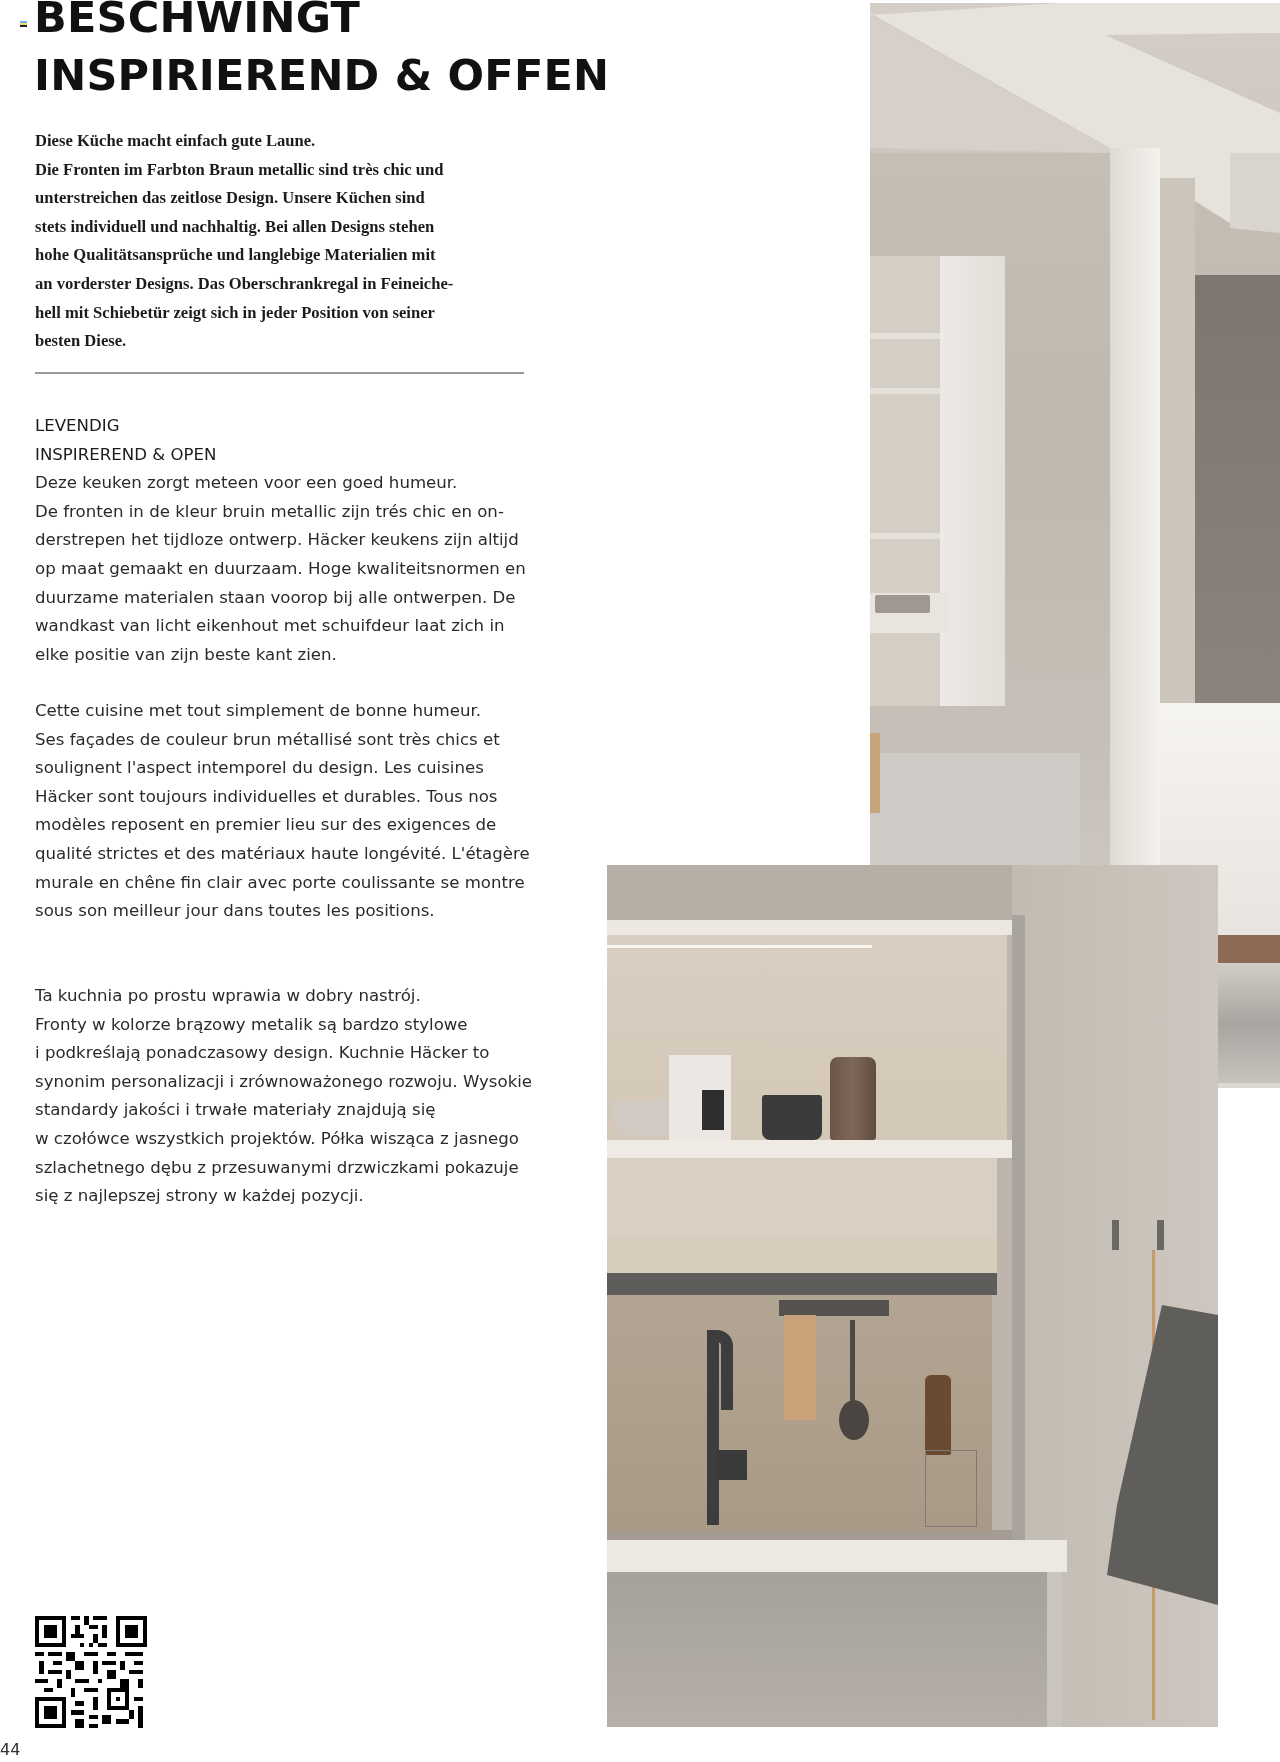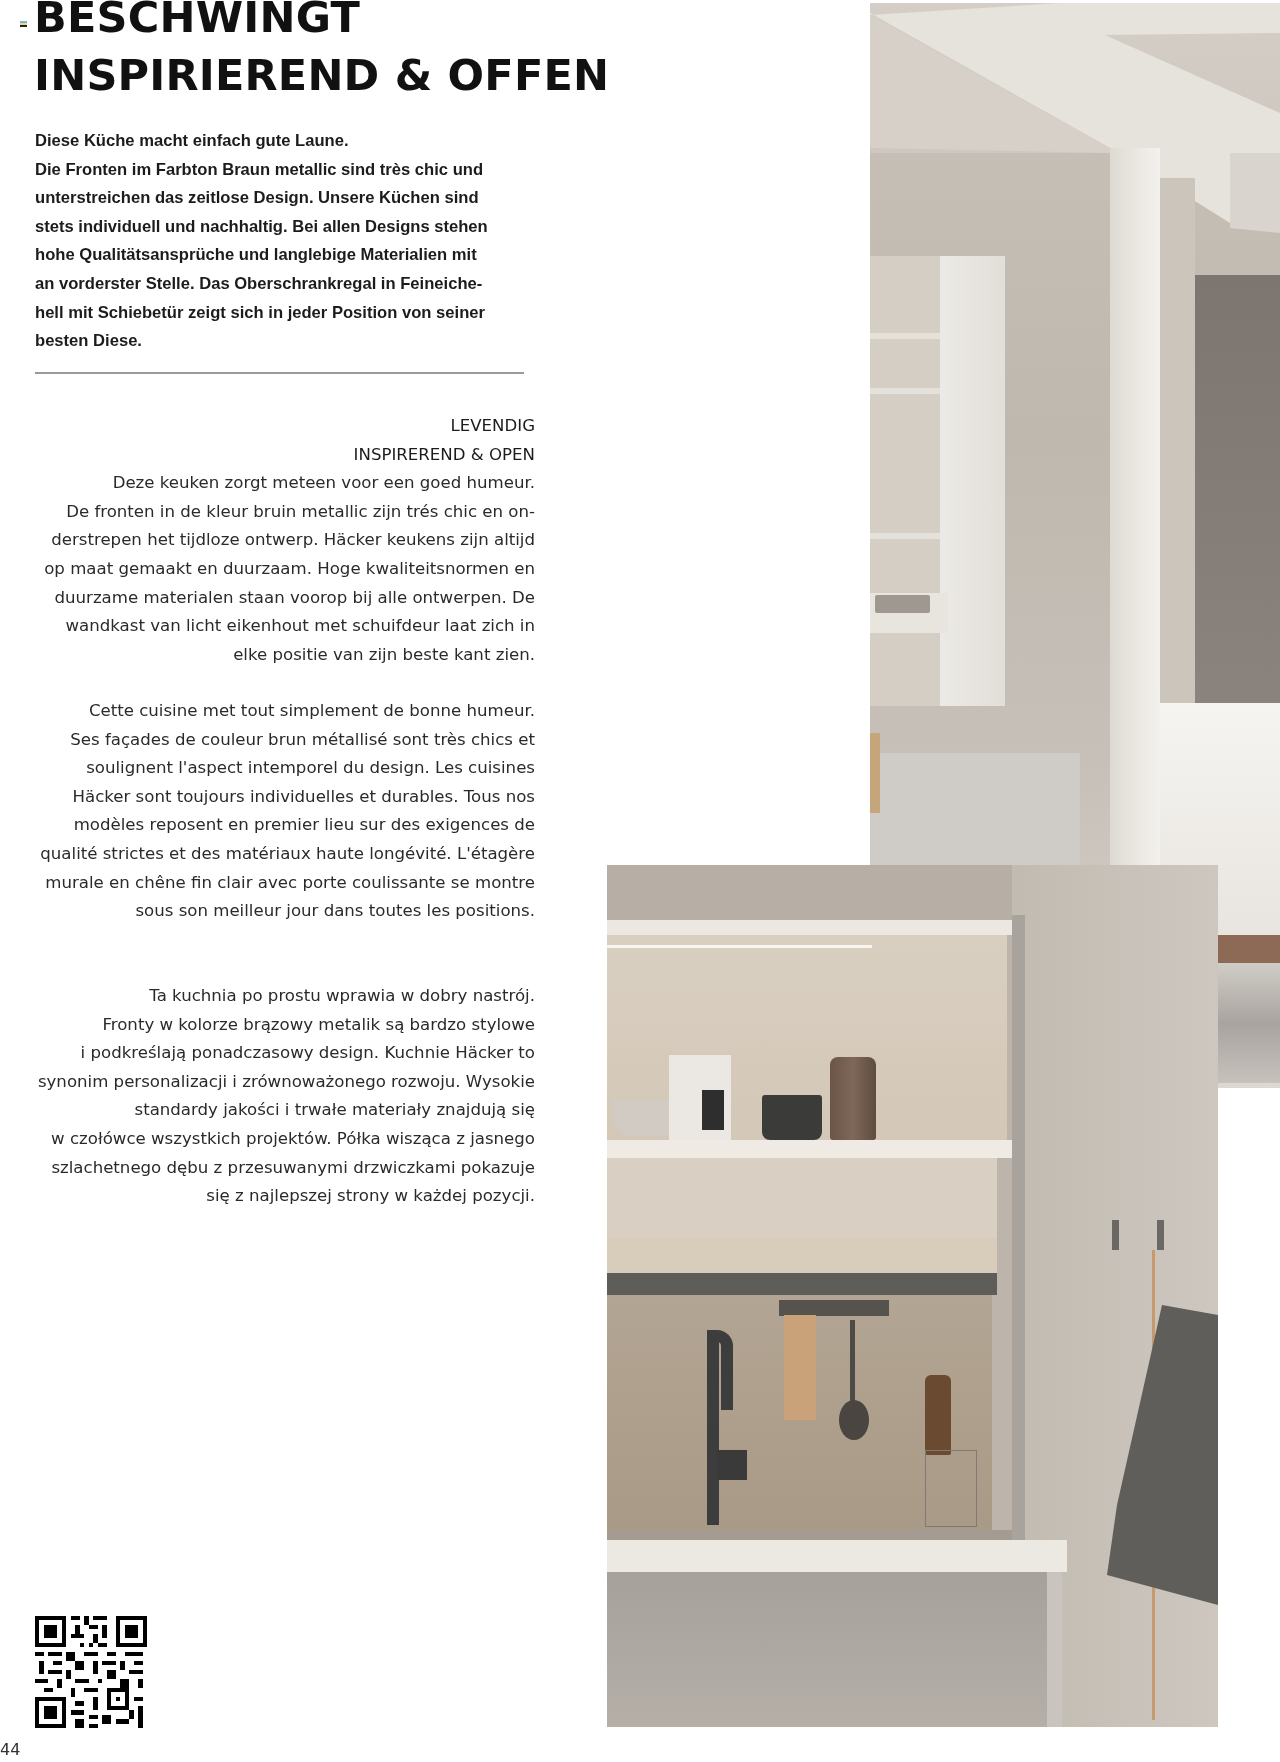--- a/index.html
+++ b/index.html
@@ -7,26 +7,26 @@
          font-family:"DejaVu Sans", "Liberation Sans", sans-serif; color:#1a1a1a; }
 
   .marker { position:absolute; left:20px; top:21px; width:7px; height:6px; }
   .marker i { display:block; height:2px; }
 
   .headline { position:absolute; left:34px; top:-12px; margin:0;
               font-family:"DejaVu Sans", sans-serif; font-weight:bold;
               font-size:43px; line-height:58px; letter-spacing:0.2px; color:#111; }
 
   .lead { position:absolute; left:35px; top:127px; width:500px; margin:0;
-          font-family:Liberation Sans, sans-serif; font-weight:bold;
+          font-family:Liberation Serif, serif; font-weight:bold;
           font-size:16.6px; line-height:28.6px; color:#1c1c1c; }
 
   .divider { position:absolute; left:35px; top:372px; width:489px; height:2px; background:#9a9a9a; }
 
-  .section { position:absolute; left:35px; width:500px;text-align:right; }
+  .section { position:absolute; left:35px; width:500px; }
   .section .kicker, .section .subtitle { font-size:16.6px; line-height:28.6px; color:#1c1c1c; }
   .section .body { font-size:16.6px; line-height:28.6px; color:#2a2a2a; white-space:pre-line; margin:0; }
 
   .s-nl { top:412px; }
   .s-fr { top:697px; }
   .s-pl { top:982px; }
 
   .qr { position:absolute; left:35px; top:1616px; width:112px; height:112px; }
   .page-num { position:absolute; left:0px; top:1740px; font-size:16px; color:#333; }
 
@@ -50,21 +50,21 @@
   <span>BESCHWINGT</span><br>
   <span>INSPIRIEREND &amp; OFFEN</span>
 </h1>
 
 <p class="lead">
   <span>Diese Küche macht einfach gute Laune.</span><br>
   <span>Die Fronten im Farbton Braun metallic sind très chic und</span><br>
   <span>unterstreichen das zeitlose Design. Unsere Küchen sind</span><br>
   <span>stets individuell und nachhaltig. Bei allen Designs stehen</span><br>
   <span>hohe Qualitätsansprüche und langlebige Materialien mit</span><br>
-  <span>an vorderster Stelle. Das Oberschrankregal in Feineiche-</span><br>
+  <span>an vorderster Designs. Das Oberschrankregal in Feineiche-</span><br>
   <span>hell mit Schiebetür zeigt sich in jeder Position von seiner</span><br>
   <span>besten Diese.</span>
 </p>
 
 <div class="divider"></div>
 
 <section class="section s-nl">
   <div class="kicker">LEVENDIG</div>
   <div class="subtitle">INSPIREREND &amp; OPEN</div>
   <p class="body">Deze keuken zorgt meteen voor een goed humeur.

